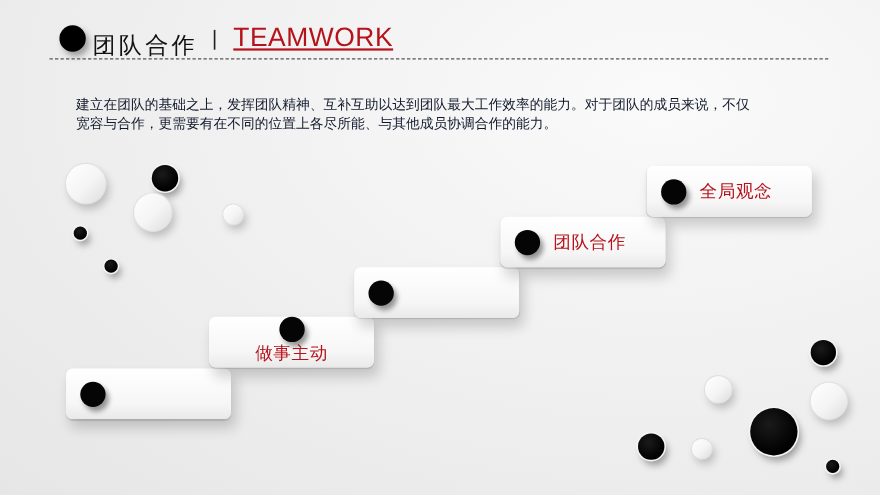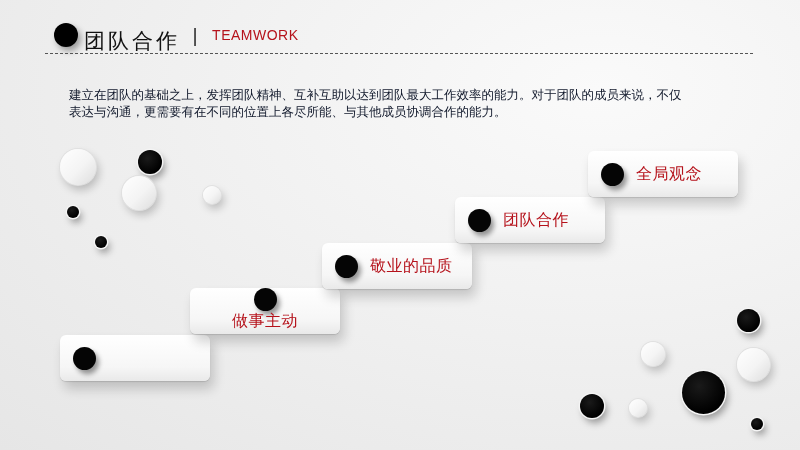--- a/index.html
+++ b/index.html
@@ -9,21 +9,21 @@
     font-family: "DejaVu Sans", "Liberation Sans", sans-serif;
   }
   .header { position: absolute; left: 54px; top: 18px; height: 34px; display: flex; align-items: center; }
   .header-dot {
     width: 24px; height: 24px; border-radius: 50%; background: #000;
     box-shadow: 3px 4px 6px rgba(0,0,0,0.35);
     margin-right: 6px;
   }
   .header-title { font-size: 21px; color: #111; letter-spacing: 3px; margin-top: 12px; }
   .header-sep { font-size: 18px; color: #222; margin: 0 14px 0 12px; }
-  .header-en { font-family: "Liberation Sans", sans-serif; font-size: 14px; color: #b5121b; letter-spacing: 0.5px; }
+  .header-en { font-family: "Liberation Sans", sans-serif; font-size: 24px; color: #b5121b; letter-spacing: 0.5px; text-decoration: underline; }
   .dash {
     position: absolute; left: 45px; top: 53px; width: 708px; height: 0;
     border-top: 1px dashed #555;
   }
   .desc {
     position: absolute; left: 69px; top: 86px; width: 690px;
     font-size: 12.5px; line-height: 17px; color: #0f172a;
   }
   .card {
     position: absolute; width: 150px; height: 46px; border-radius: 6px;
@@ -54,21 +54,21 @@
 <div class="header">
   <div class="header-dot"></div>
   <span class="header-title">团队合作</span>
   <span class="header-sep">|</span>
   <span class="header-en">TEAMWORK</span>
 </div>
 <div class="dash"></div>
 
 <div class="desc">
   <div>建立在团队的基础之上，发挥团队精神、互补互助以达到团队最大工作效率的能力。对于团队的成员来说，不仅</div>
-  <div>表达与沟通，更需要有在不同的位置上各尽所能、与其他成员协调合作的能力。</div>
+  <div>宽容与合作，更需要有在不同的位置上各尽所能、与其他成员协调合作的能力。</div>
 </div>
 
 <div class="circle white" style="left:60px;top:149px;width:36px;height:36px;"></div>
 <div class="circle black" style="left:138px;top:150px;width:24px;height:24px;"></div>
 <div class="circle white" style="left:122px;top:176px;width:34px;height:34px;"></div>
 <div class="circle white" style="left:203px;top:186px;width:18px;height:18px;"></div>
 <div class="circle black" style="left:67px;top:206px;width:12px;height:12px;"></div>
 <div class="circle black" style="left:95px;top:236px;width:12px;height:12px;"></div>
 
 <div class="circle black" style="left:737px;top:309px;width:23px;height:23px;"></div>
@@ -81,21 +81,20 @@
 
 <div class="card" style="left:60px;top:335px;">
   <div class="card-dot"></div>
 </div>
 <div class="card" style="left:190px;top:288px;flex-direction:column;">
   <div class="card-dot"></div>
   <span class="card-label">做事主动</span>
 </div>
 <div class="card" style="left:322px;top:243px;">
   <div class="card-dot"></div>
-  <span class="card-label">敬业的品质</span>
 </div>
 <div class="card" style="left:455px;top:197px;">
   <div class="card-dot"></div>
   <span class="card-label">团队合作</span>
 </div>
 <div class="card" style="left:588px;top:151px;">
   <div class="card-dot"></div>
   <span class="card-label">全局观念</span>
 </div>
 

